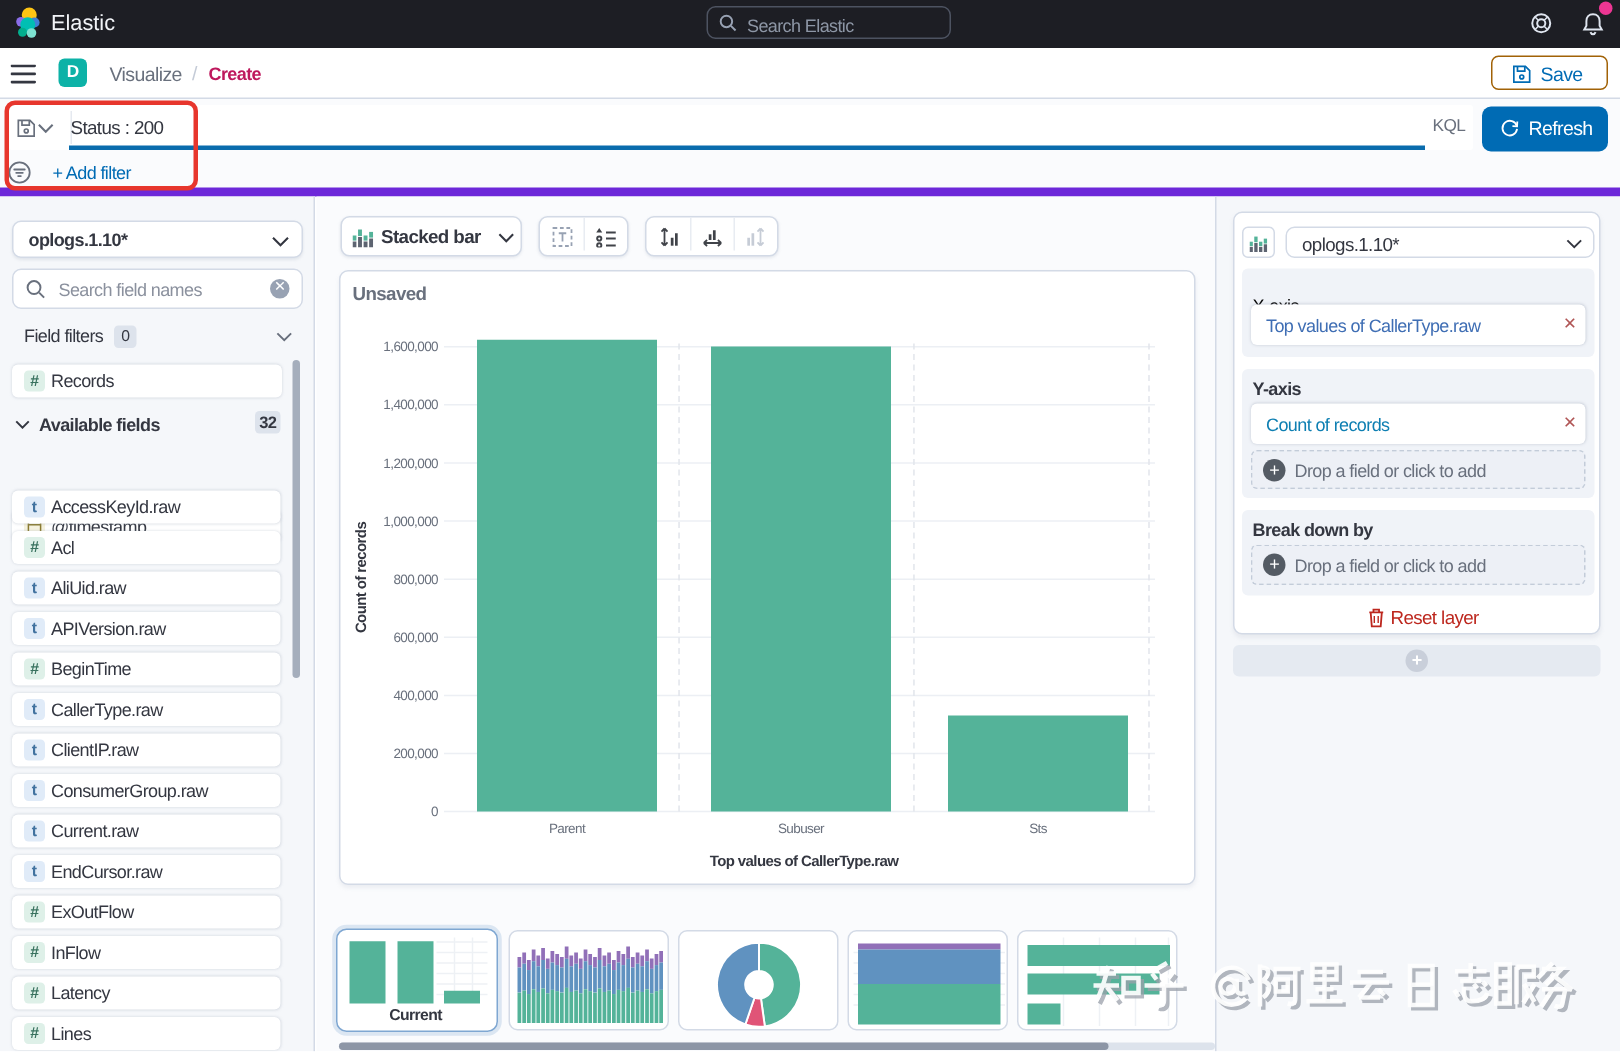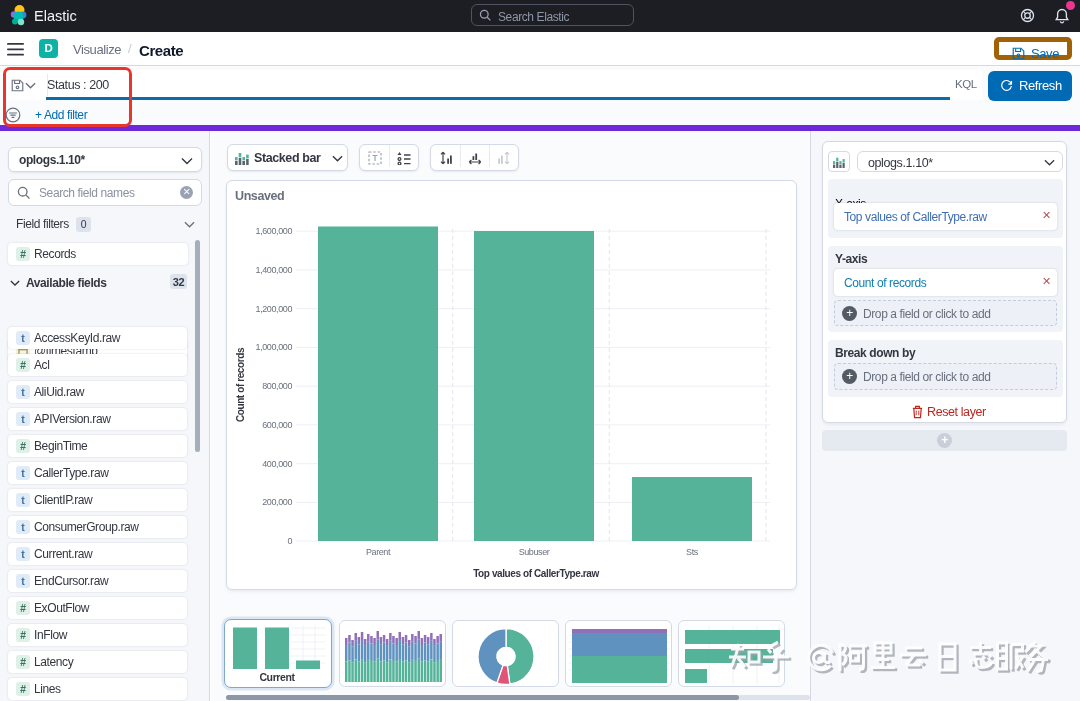--- a/index.html
+++ b/index.html
@@ -55,23 +55,23 @@
 
   <div class="abs" style="left:0;top:32px;width:1080px;height:34px;background:#fff;border-bottom:1px solid #d3dae6;">
     <svg class="abs" style="left:7px;top:11px;" width="17" height="13" viewBox="0 0 17 13">
       <rect x="0" y="0" width="17" height="1.8" rx="0.9" fill="#343741"></rect>
       <rect x="0" y="5.4" width="17" height="1.8" rx="0.9" fill="#343741"></rect>
       <rect x="0" y="10.8" width="17" height="1.8" rx="0.9" fill="#343741"></rect>
     </svg>
     <div class="abs" style="left:39px;top:7px;width:19px;height:19px;border-radius:4px;background:#0db2a7;color:#fff;font-size:11.5px;font-weight:700;text-align:center;line-height:19px;">D</div>
     <div class="abs" style="left:73px;top:10px;font-size:13px;color:#69707d;">Visualize</div>
     <div class="abs" style="left:128px;top:9px;font-size:13px;color:#c4cbd7;">/</div>
-    <div class="abs" style="left:139px;top:10px;font-size:15px;color:#0f172a;font-weight:600;">Create</div>
-
-    <div class="abs" style="left:994px;top:5px;width:78px;height:23px;border:5px solid #a16207;border-radius:5px;background:#fff;">
+    <div class="abs" style="left:139px;top:10px;font-size:12px;color:#be185d;font-weight:600;">Create</div>
+
+    <div class="abs" style="left:994px;top:5px;width:78px;height:23px;border:1px solid #a16207;border-radius:5px;background:#fff;">
       <svg class="abs" style="left:13px;top:5px;" width="13" height="13" viewBox="0 0 16 16" fill="none" stroke="#006bb4" stroke-width="1.4">
         <path d="M1.5 1.5 H11 L14.5 5 V14.5 H1.5 Z"></path>
         <path d="M4.5 1.8 V5.5 H10.5 V1.8"></path>
         <circle cx="8" cy="10.2" r="1.6"></circle>
       </svg>
       <div class="abs" style="left:32px;top:4px;font-size:13px;color:#006bb4;font-weight:500;">Save</div>
     </div>
   </div>
 
   <div class="abs" style="left:0;top:66px;width:1080px;height:65px;background:#fafbfd;border-bottom:6px solid #6d28d9;">

